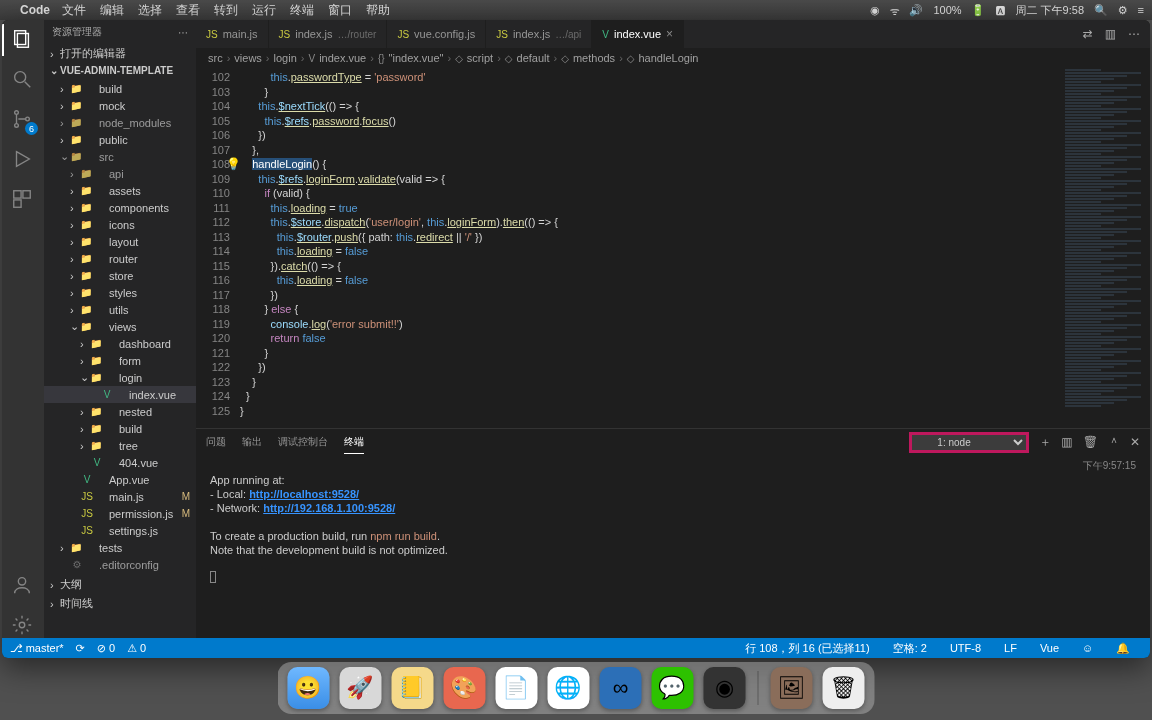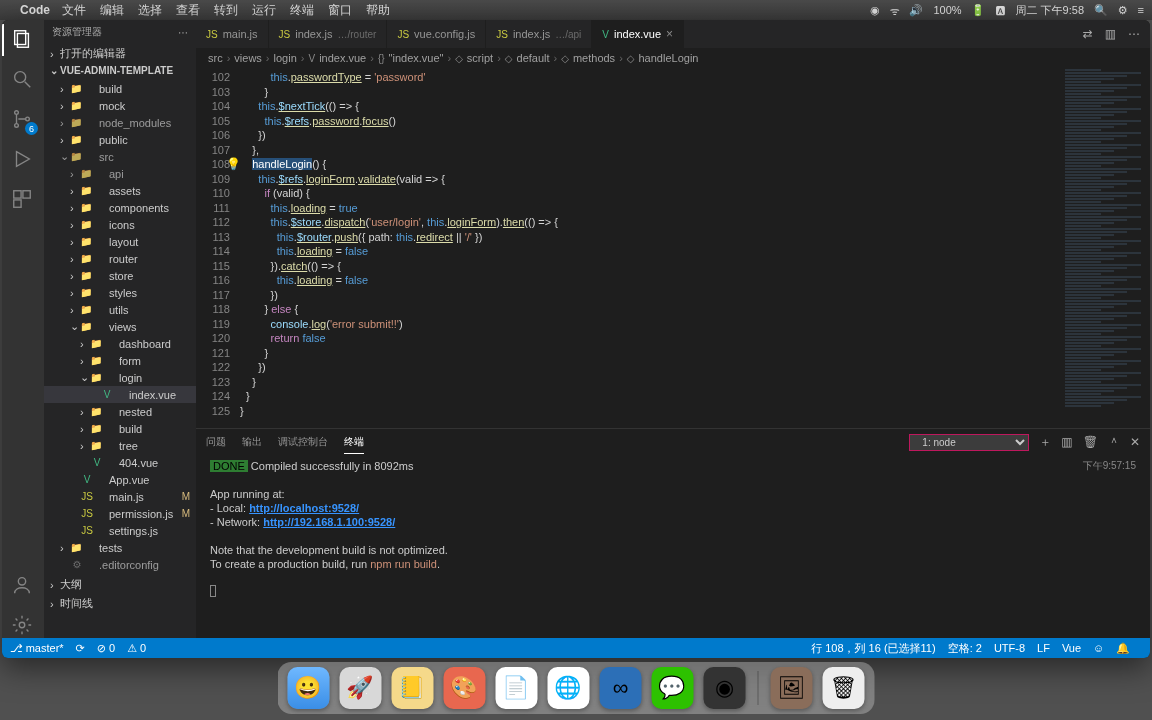--- a/index.html
+++ b/index.html
@@ -57,31 +57,31 @@
 .tok-hl{background:#264f78; color:#fff;}
 .lightbulb{ position:absolute; left:30px; top:89px; color:#ffcc00; font-size:12px; }
 .minimap{ width:90px; background:#1e1e1e; border-left:1px solid #1e1e1e; position:relative; overflow:hidden;}
 .minimap .mmline{ height:2px; margin:1px 4px; background:#3a4a5a; opacity:.5; }
 .minimap .mmline.w2{width:40%;} .minimap .mmline.w3{width:55%;} .minimap .mmline.w4{width:70%;} .minimap .mmline.w5{width:85%;}
 .panel { height:210px; background:#1e1e1e; border-top:1px solid #333; display:flex; flex-direction:column; }
 .panel-tabs{ height:26px; display:flex; align-items:center; padding:0 10px; font-size:10px; color:#969696; gap:16px; }
 .panel-tabs .pt{cursor:pointer; padding:4px 0;}
 .panel-tabs .pt.active{ color:#fff; border-bottom:1px solid #fff; }
 .panel-tabs .pt-right{ margin-left:auto; display:flex; align-items:center; gap:10px; }
-.panel-tabs select{ background:#3c3c3c; color:#ccc; border:1px solid #be185d; font-size:10px; padding:1px 8px; width:120px;}
+.panel-tabs select{ background:#3c3c3c; color:#ccc; border:3px solid #be185d; font-size:10px; padding:1px 21px; width:120px;}
 .panel-tabs .picon{color:#aaa; cursor:pointer; font-size:12px;}
 .terminal{ flex:1; padding:4px 14px; font-family:Menlo,Consolas,monospace; font-size:11px; color:#ccc; line-height:14px; position:relative;}
 .terminal .done{ background:#2e7d32; color:#000; padding:0 3px; }
 .terminal .time{ position:absolute; right:14px; top:4px; color:#888; font-size:10px;}
 .terminal .link{color:#3794ff; text-decoration:underline;font-weight:bold;}
 .terminal .cmd{color:#ce9178;}
 .terminal .cursor{display:inline-block;width:6px;height:12px;border:1px solid #888;}
 .statusbar{ height:20px; background:#007acc; color:#fff; display:flex; align-items:center; font-size:11px; padding:0 8px; }
 .statusbar .sb-item{ margin-right:12px; display:flex; align-items:center; gap:3px; cursor:pointer; }
-.statusbar .sb-right{ margin-left:auto; display:flex; gap:0; }
+.statusbar .sb-right{ margin-left:auto; display:flex; gap:11px; }
 .dock{ position:absolute; bottom:6px; left:50%; transform:translateX(-50%); background:rgba(220,220,220,.35); border-radius:14px; padding:5px 10px; display:flex; gap:10px; backdrop-filter:blur(6px);}
 .dock .dicon{ width:42px; height:42px; border-radius:10px; display:flex; align-items:center; justify-content:center; font-size:22px; cursor:pointer; box-shadow:0 2px 4px rgba(0,0,0,.3);}
 .dock .sep{width:1px; background:rgba(0,0,0,.3); margin:4px 2px;}
 svg{display:block;}
 </style>
 </head>
 <body>
 
 <div class="menubar">
   <span class="apple"></span>
@@ -551,28 +551,27 @@
               <select><option>1: node</option></select>
               <span class="picon">＋</span>
               <span class="picon">▥</span>
               <span class="picon">🗑</span>
               <span class="picon">＾</span>
               <span class="picon">✕</span>
             </div>
           </div>
           <div class="terminal">
             <span class="time">下午9:57:15</span>
-            <div><span class="done">DONE</span> <span>Compiled successfully in 8092ms</span></div>
             <br>
             <div>  <span>App running at:</span></div>
             <div>  <span>- Local:   </span><span class="link">http://localhost:9528/</span></div>
             <div>  <span>- Network: </span><span class="link">http://192.168.1.100:9528/</span></div>
             <br>
+            <div>  <span>To create a production build, run </span><span class="cmd">npm run build</span><span>.</span></div>
             <div>  <span>Note that the development build is not optimized.</span></div>
-            <div>  <span>To create a production build, run </span><span class="cmd">npm run build</span><span>.</span></div>
             <br>
             <div><span class="cursor"></span></div>
           </div>
         </div>
       </div>
     </div>
   </div>
 
   <div class="statusbar">
     <span class="sb-item">⎇ <span>master*</span></span>

